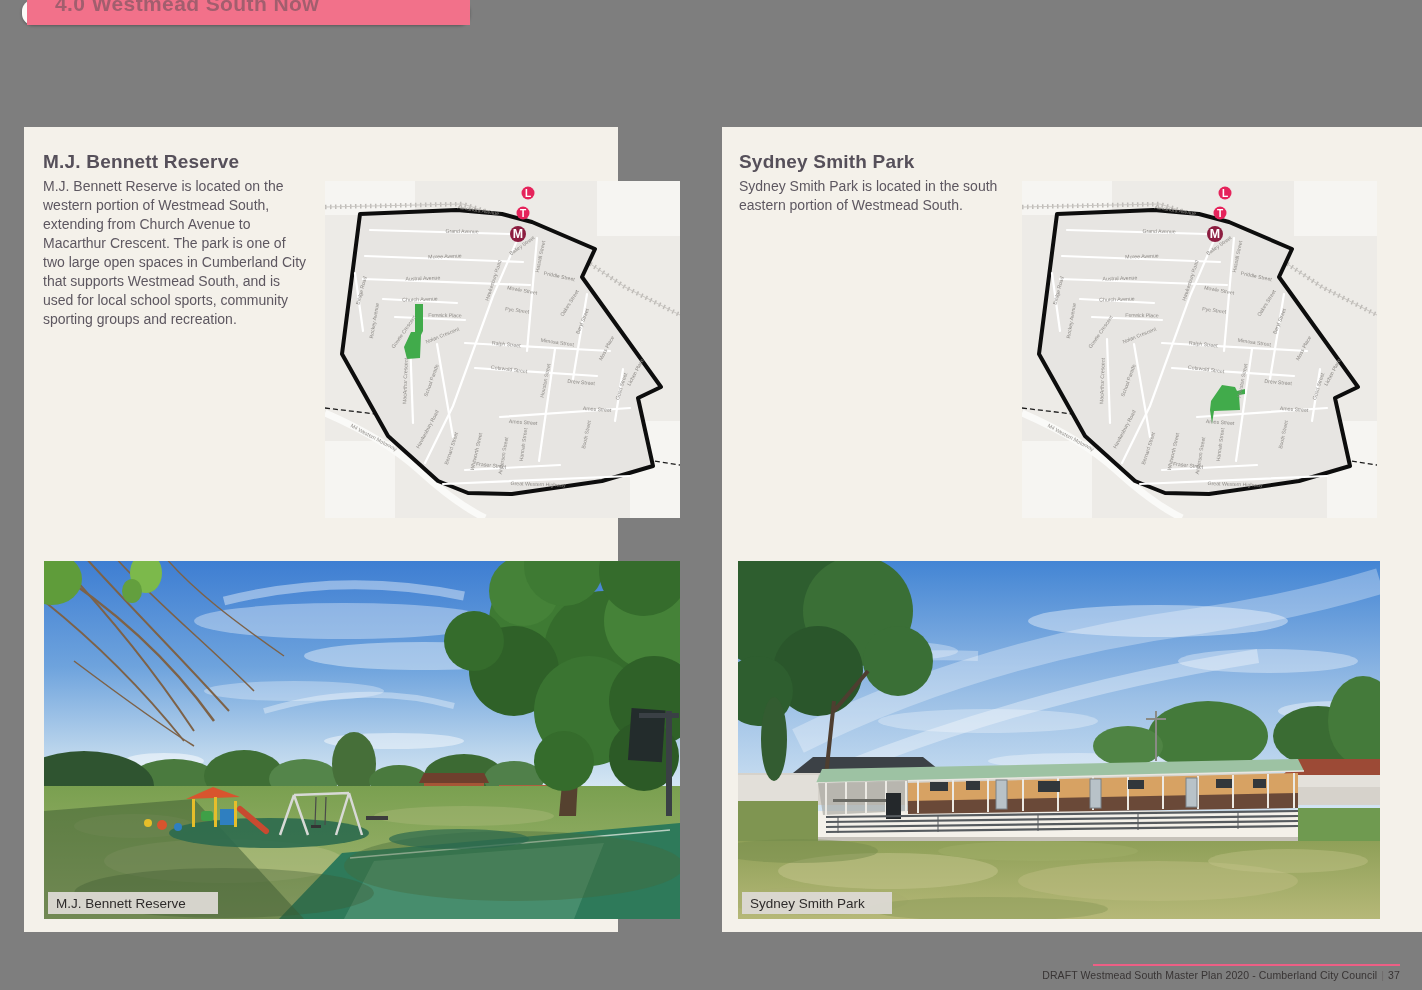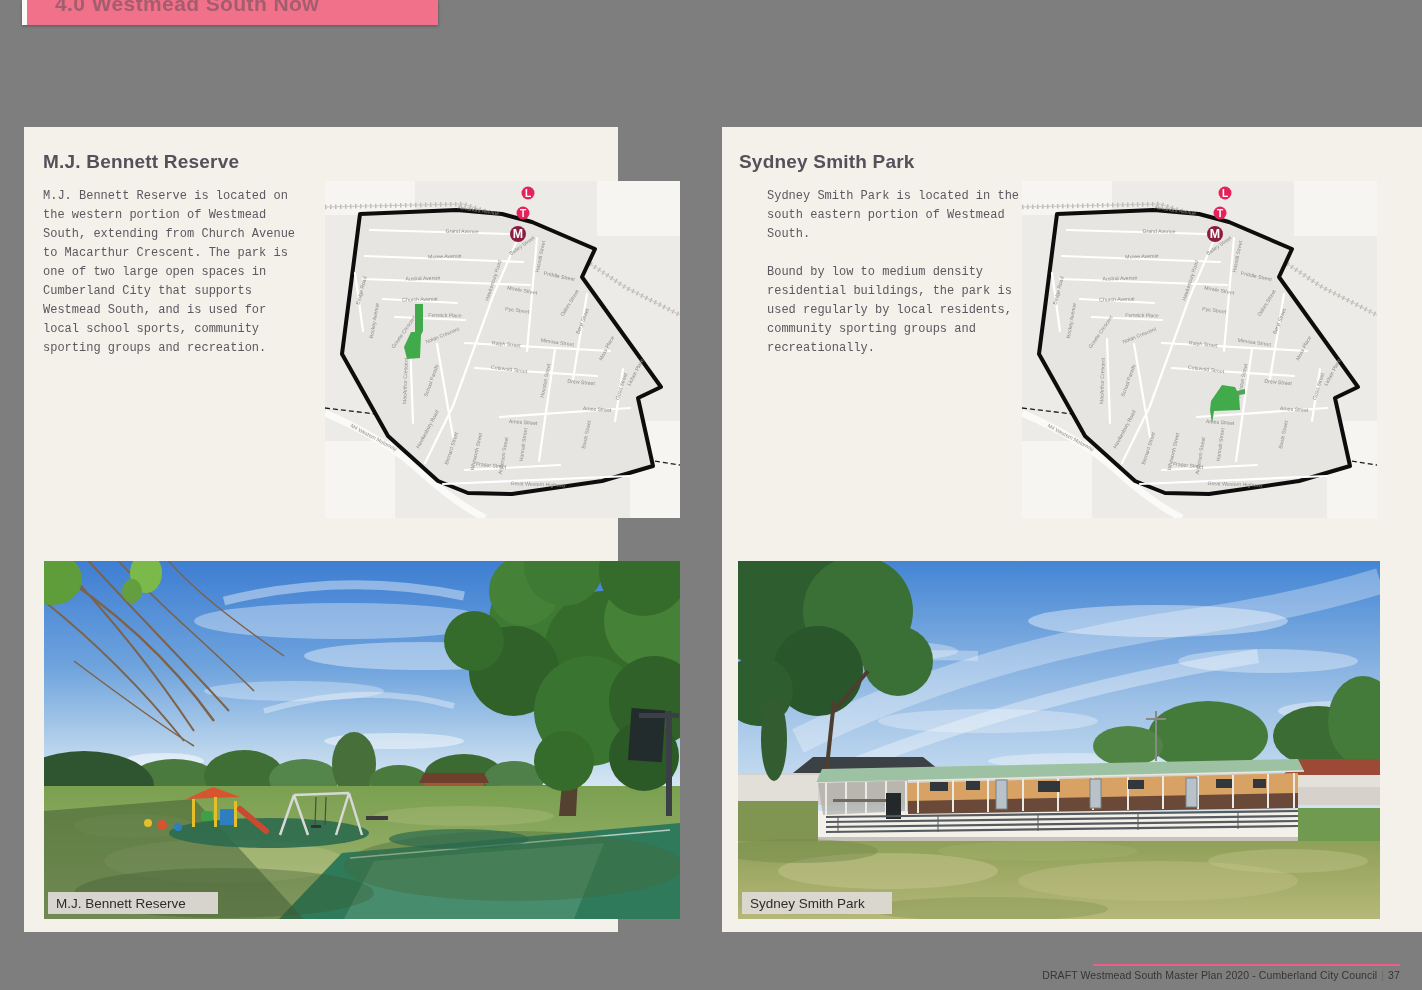--- a/index.html
+++ b/index.html
@@ -2,31 +2,31 @@
 <html><head>
 <meta charset="utf-8">
 <style>
   html,body{margin:0;padding:0;}
   body{
     width:1422px;height:990px;position:relative;overflow:hidden;
     background:#7e7e7e;
     font-family:"Liberation Sans",sans-serif;
   }
   
-  .banner{position:absolute;left:22px;top:0;width:416px;height:25px;background:#fbfaf7;box-shadow:0 1px 3px rgba(0,0,0,.3);}
+  .banner{position:absolute;left:22px;top:0;width:448px;height:25px;background:#fbfaf7;box-shadow:0 1px 3px rgba(0,0,0,.3);border-radius:11px;}
   .banner-inner{position:absolute;left:5px;top:0;right:0;bottom:0;background:#f2718a;overflow:hidden;}
   .banner-title{position:absolute;left:28px;top:-8px;font-size:21px;font-weight:bold;color:#a25e6e;letter-spacing:.4px;white-space:nowrap;}
   
   .panel{position:absolute;top:127px;height:805px;background:#f4f1ea;}
   #left-panel{left:24px;width:594px;}
   #right-panel{left:722px;width:751px;}
   .panel-heading{position:absolute;left:19px;top:24px;margin:0;font-size:19px;font-weight:bold;color:#56505a;letter-spacing:.2px;}
   #right-panel .panel-heading{left:17px;}
-  .panel-text{position:absolute;left:19px;top:60px;width:266px;font-size:12px;line-height:19px;color:#5d5760;font-family:Liberation Mono, monospace;}
-  #right-panel .panel-text{left:17px;width:260px;margin-left:28px;}
+  .panel-text{position:absolute;left:19px;top:50px;width:266px;font-size:14px;line-height:19px;color:#5d5760;}
+  #right-panel .panel-text{left:17px;width:260px;}
   .panel-text p{margin:0 0 19px 0;}
   
   .map-box{position:absolute;top:54px;width:355px;height:337px;}
   #left-panel .map-box{left:301px;}
   #right-panel .map-box{left:300px;}
   .street-label{font-size:5.2px;fill:#8d8a86;text-anchor:middle;font-family:"Liberation Sans",sans-serif;}
   .badge-letter{fill:#ffffff;font-weight:bold;text-anchor:middle;font-family:"Liberation Sans",sans-serif;}
   
   .photo-box{position:absolute;top:434px;height:358px;}
   #left-panel .photo-box{left:20px;width:636px;}
@@ -263,21 +263,20 @@
         <text x="12" y="347" class="photo-caption-text">M.J. Bennett Reserve</text>
       </g>
     </svg>
   </div>
 </div>
 
 <div class="panel" id="right-panel">
   <h2 class="panel-heading">Sydney Smith Park</h2>
   <div class="panel-text">
     <p>Sydney Smith Park is located in the south eastern portion of Westmead South.</p>
-    <p>Bound by low to medium density residential buildings, the park is used regularly by local residents, community sporting groups and recreationally.</p>
   </div>
   <div class="map-box" id="sydney-map"><svg viewBox="0 0 355 337" width="355" height="337">
      <rect width="355" height="337" fill="#edebe7"></rect>
      <g fill="#f6f5f2">
        <rect x="0" y="0" width="90" height="34"></rect>
           <rect x="272" y="0" width="83" height="55"></rect>
        <rect x="0" y="260" width="70" height="77"></rect>
           <rect x="305" y="240" width="50" height="97"></rect>
      </g>
      <g fill="none">

